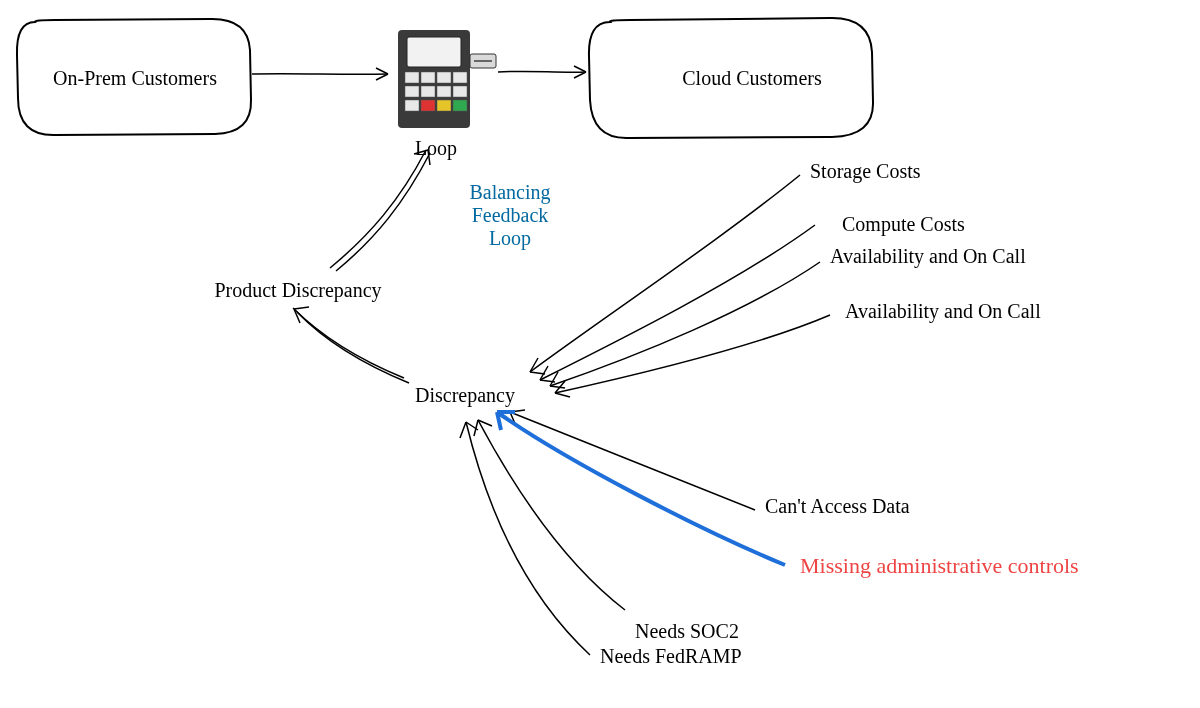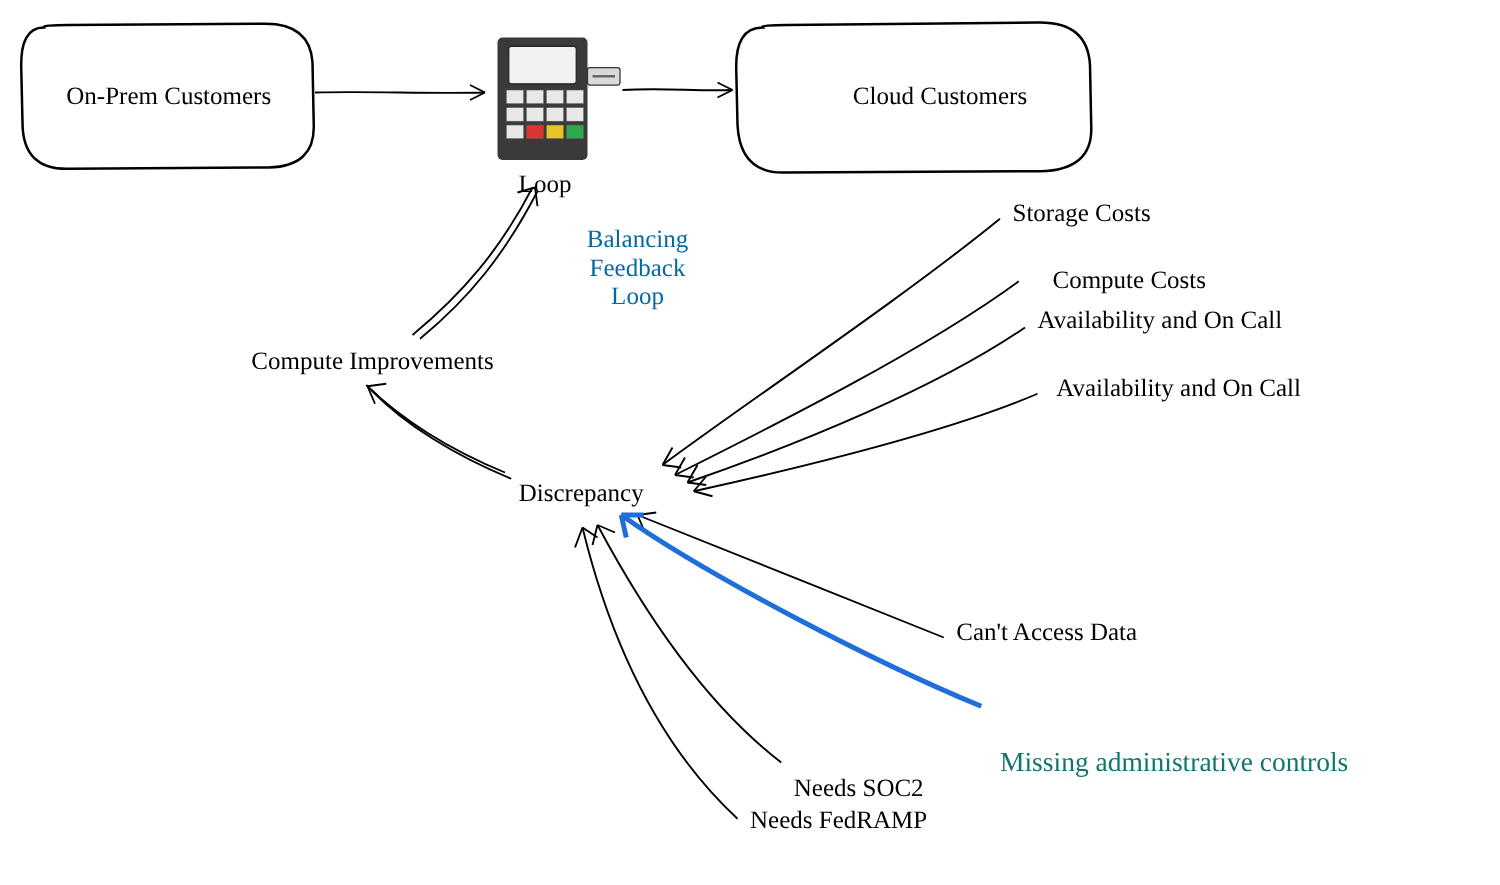--- a/index.html
+++ b/index.html
@@ -20,21 +20,21 @@
   .lbl {
     position: absolute;
     white-space: nowrap;
     font-size: 20px;
   }
   .center {
     transform: translate(-50%, -50%);
     text-align: center;
   }
   .green { color: #0369a1; }
-  .blue  { color: #0f766e; font-size: 22px; margin-top: 44px; }
+  .blue  { color: #ef4444; font-size: 22px; }
   svg.full {
     position: absolute;
     left: 0; top: 0;
     width: 1200px;
     height: 708px;
     overflow: visible;
   }
   
   .rough { fill: none; stroke: #000; stroke-width: 2; }
   .arrow { fill: none; stroke: #000; stroke-width: 1.5; }
@@ -159,21 +159,21 @@
   <div class="lbl center" style="left:752px; top:78px;">Cloud Customers</div>
 
   <div class="lbl center" style="left:436px; top:148px;">Loop</div>
 
   <div class="lbl center green" style="left:510px; top:215px; line-height:1.15;">
     <span>Balancing</span><br>
     <span>Feedback</span><br>
     <span>Loop</span>
   </div>
 
-  <div class="lbl center" style="left:298px; top:290px;">Compute Improvements</div>
+  <div class="lbl center" style="left:298px; top:290px;">Product Discrepancy</div>
 
   <div class="lbl center" style="left:465px; top:395px;">Discrepancy</div>
 
   <div class="lbl" style="left:810px; top:160px;">Storage Costs</div>
 
   <div class="lbl" style="left:830px; top:213px;margin-left:12px;">Compute Costs</div>
 
   <div class="lbl" style="left:830px; top:245px;">Availability and On Call</div>
 
   <div class="lbl" style="left:845px; top:300px;">Availability and On Call</div>

